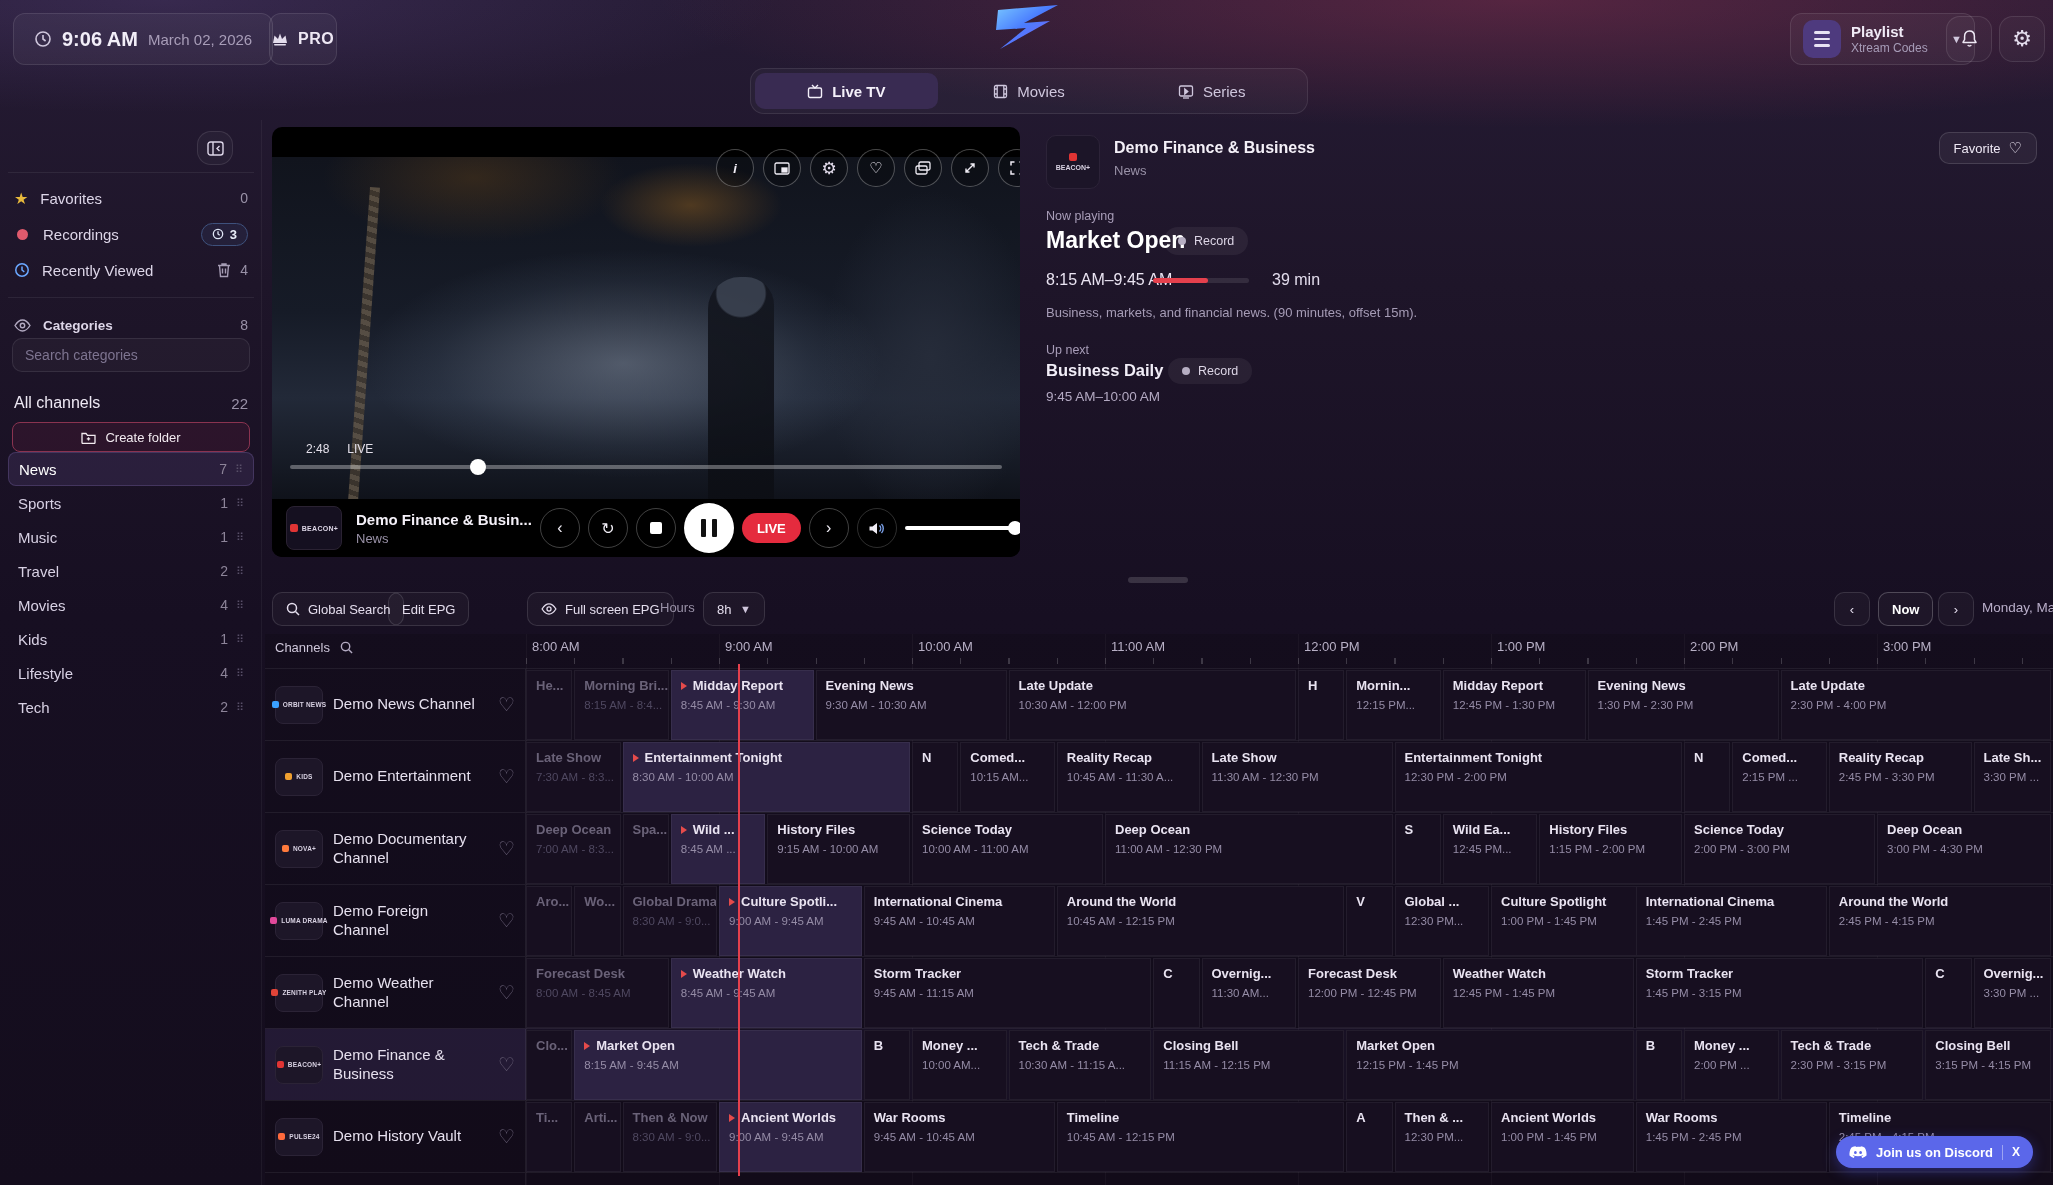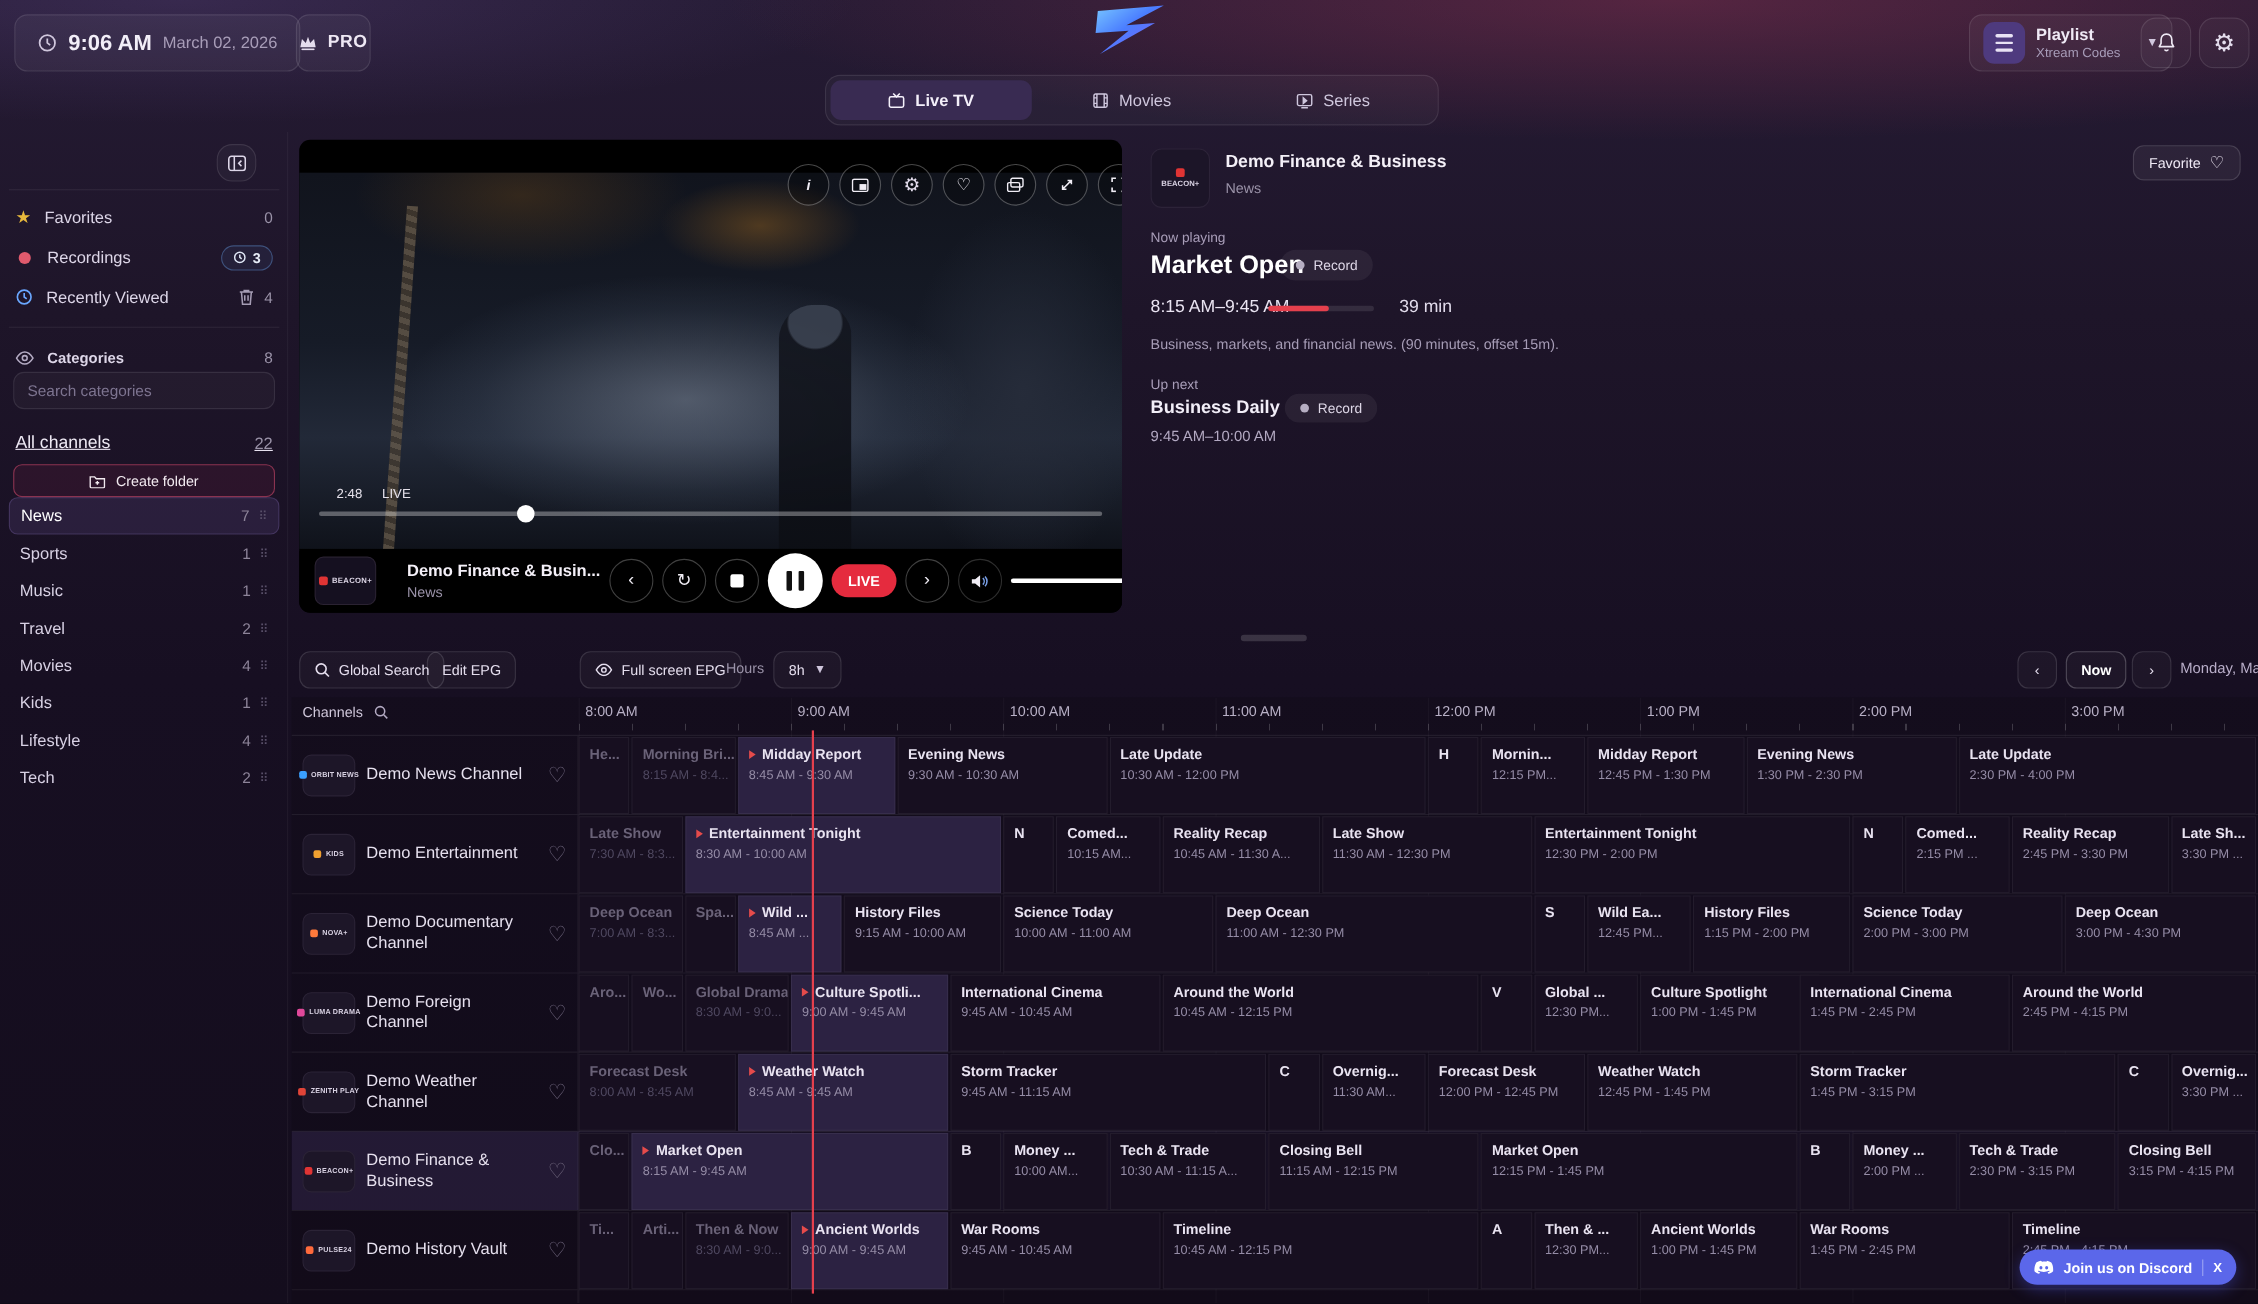--- a/index.html
+++ b/index.html
@@ -297,21 +297,21 @@
       <span>
         <svg width="17" height="13" viewBox="0 0 17 13" fill="none" stroke="#b3aac2" stroke-width="1.4">
           <path d="M1 6.5 C3.5 2.5 6 1 8.5 1 S13.5 2.5 16 6.5 C13.5 10.5 11 12 8.5 12 S3.5 10.5 1 6.5 Z"></path>
             <circle cx="8.5" cy="6.5" r="2.2"></circle>
           </svg>
         </span>
       <span class="sb-label" style="font-size:13.5px;font-weight:bold;">Categories</span>
       <span class="sb-count">8</span>
     </div>
     <input class="search-input" style="top: 218px;" placeholder="Search categories">
-    <div class="sb-row" style="top:268px;text-decoration:underline;">
+    <div class="sb-row" style="top:268px;">
       <span class="sb-label" style="font-size:16px;color:#eee9f4;">All channels</span>
       <span class="sb-count" style="font-size:15px;">22</span>
     </div>
     <div class="create-folder" style="top:302px;">
       <span>
         <svg width="15" height="13" viewBox="0 0 15 13" fill="none" stroke="#f2eaf0" stroke-width="1.3">
           <path d="M1 2.5 h4 l1.5 1.8 H14 V11.5 a1 1 0 0 1 -1 1 H2 a1 1 0 0 1 -1 -1 Z"></path>
             <path d="M7.5 6.2v3.4M5.8 7.9h3.4"></path>
           </svg>
         </span>
@@ -412,21 +412,21 @@
       <span>LIVE</span>
     </div>
     <div class="seekbar">
       <div class="seek-thumb"></div>
     </div>
     <div class="ctrlbar">
       <div class="chlogo">
         <span class="dot" style="background:#e03434;"></span>
         <span class="txt">BEACON+</span>
       </div>
-      <div style="display:flex;flex-direction:column;gap:3px;margin-left:20px;margin-right:auto;">
+      <div style="display:flex;flex-direction:column;gap:3px;margin-left:6px;margin-right:auto;">
         <span class="cb-name">Demo Finance &amp; Busin...</span>
         <span class="cb-cat">News</span>
       </div>
       <div class="cbtn">
           <span>‹</span>
         </div>
       <div class="cbtn">
           <span>↻</span>
         </div>
       <div class="cbtn">

